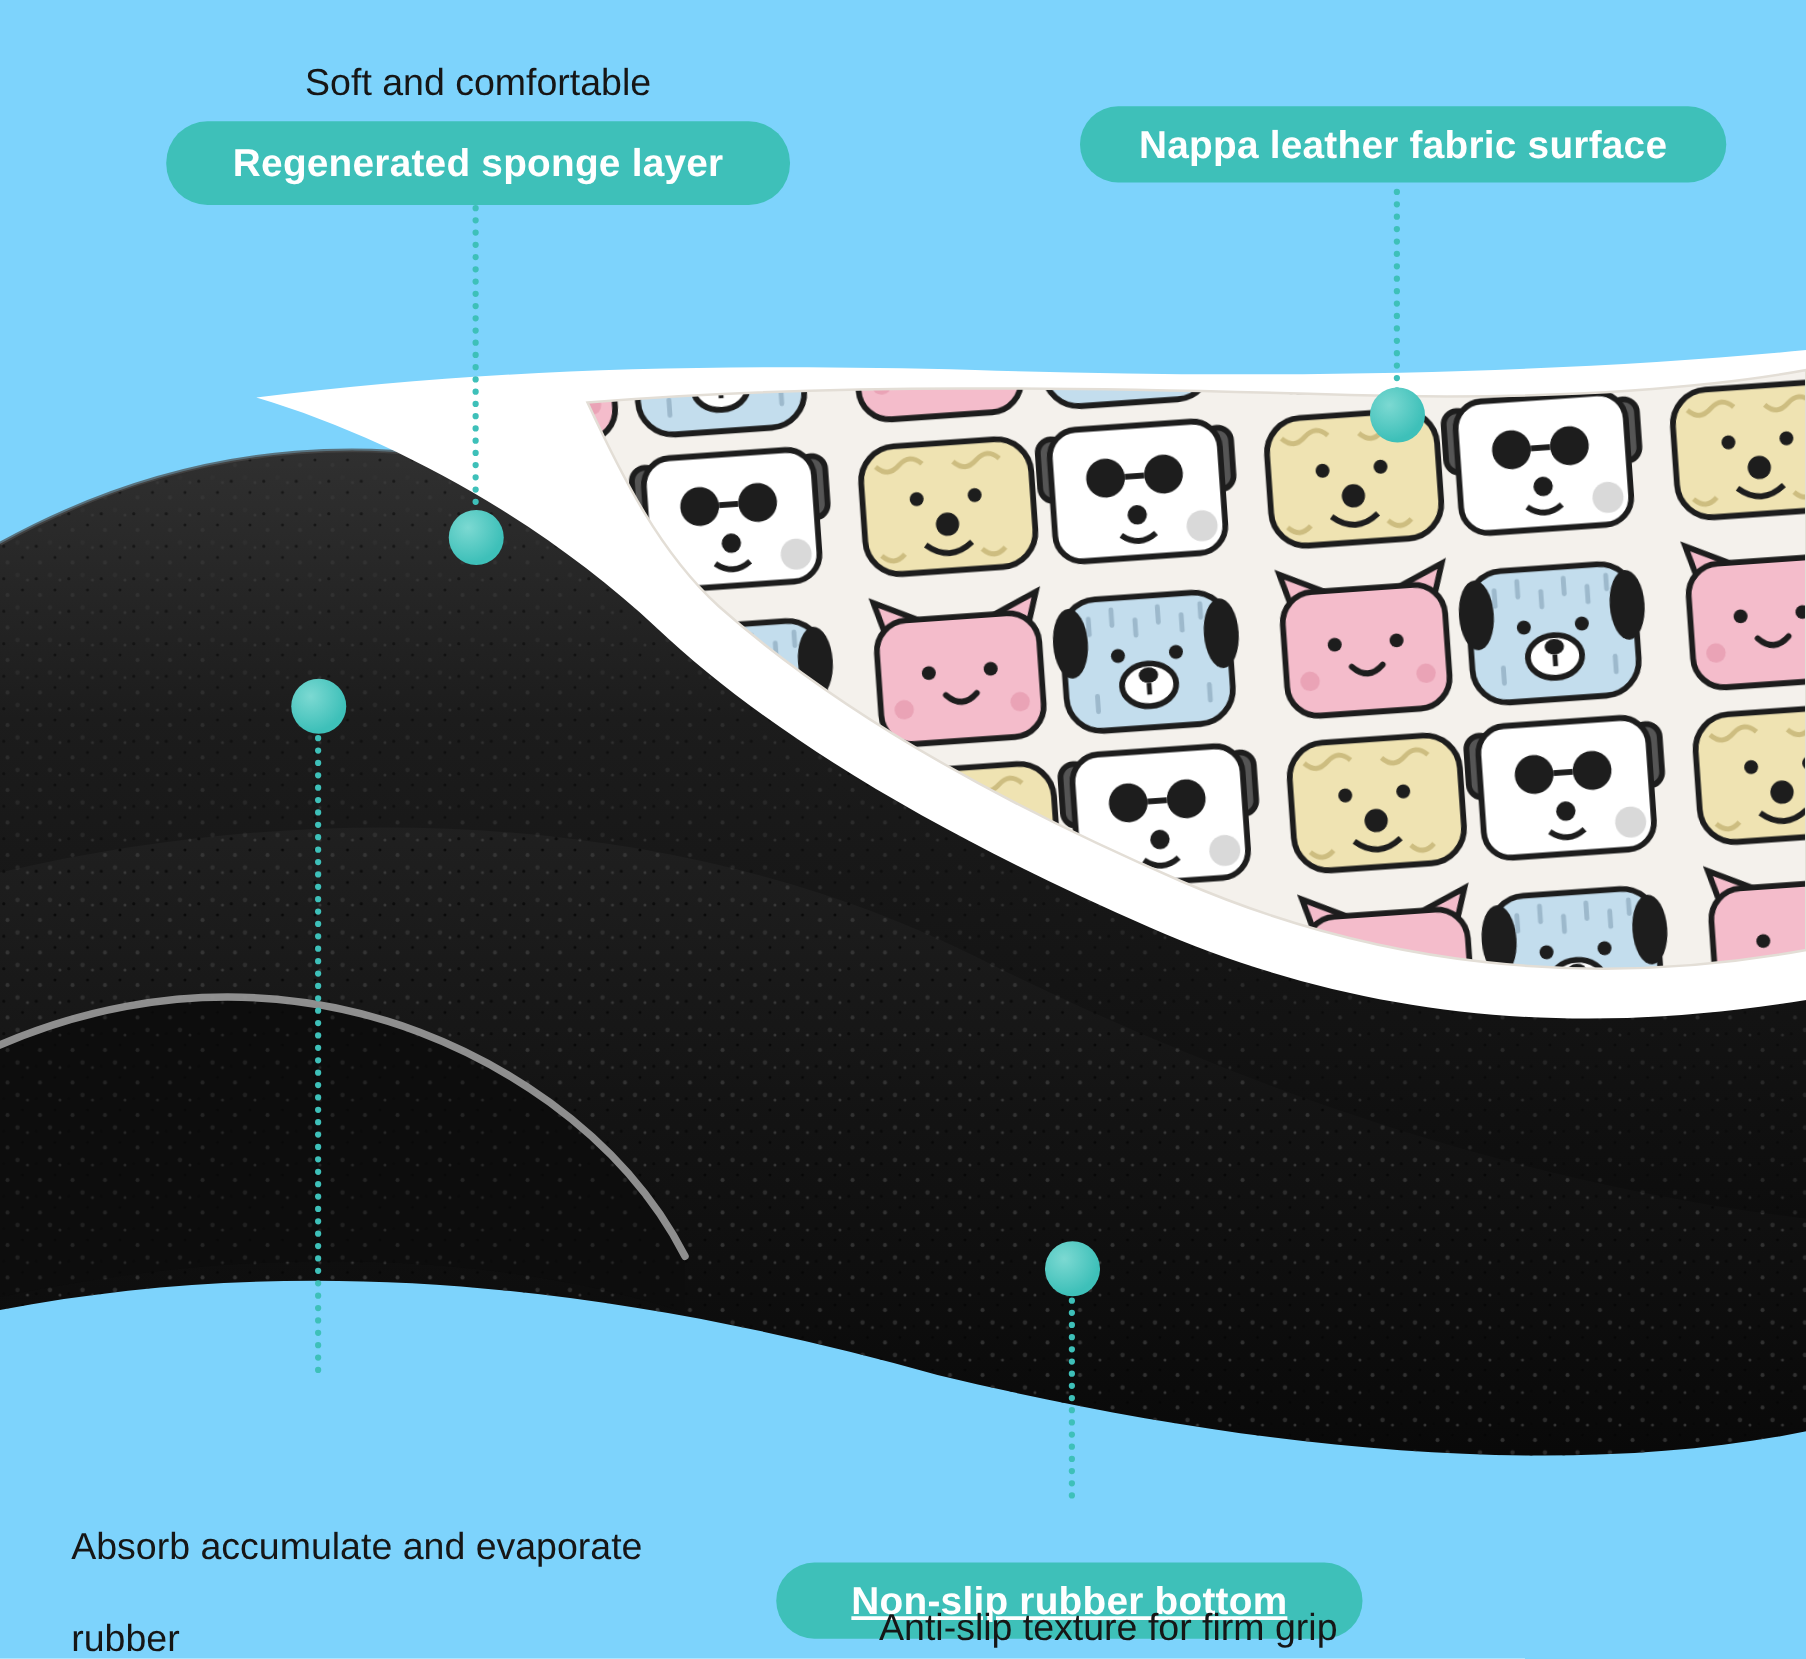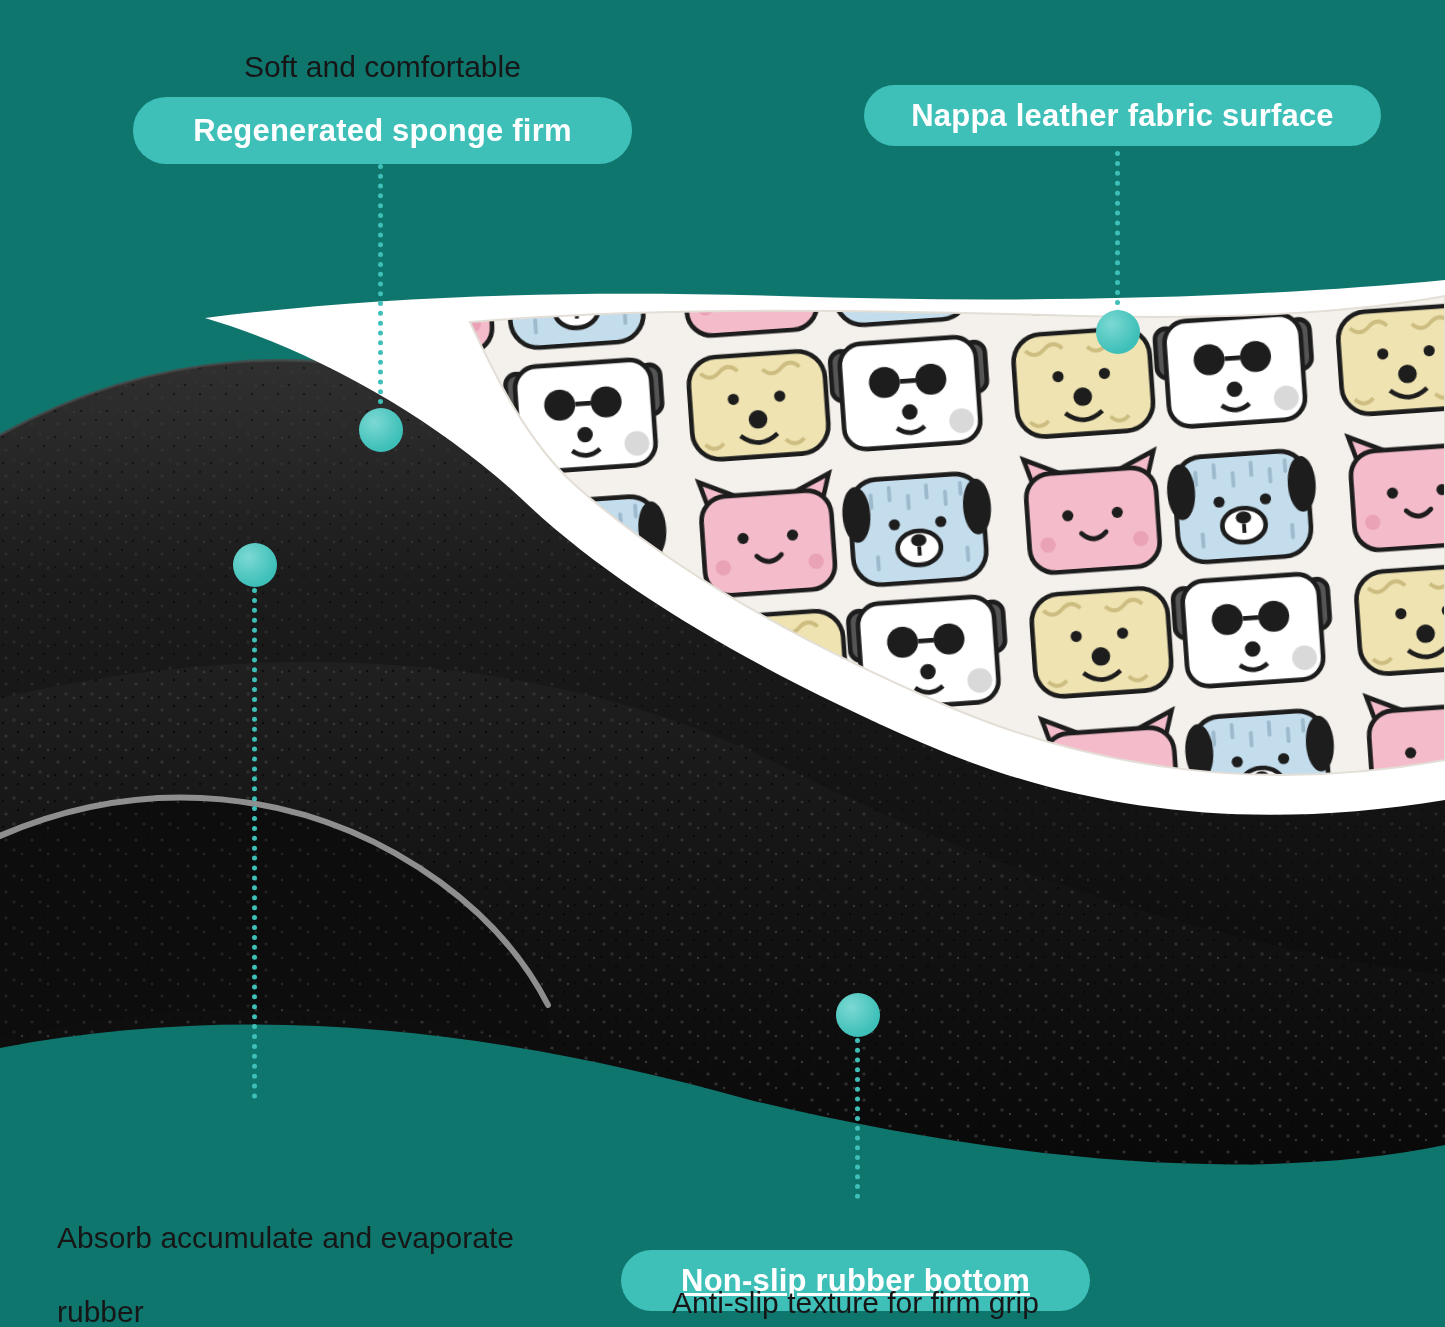--- a/index.html
+++ b/index.html
@@ -1,20 +1,20 @@
 <!DOCTYPE html>
 <html><head>
 <meta charset="utf-8">
 <style>
   html,body{margin:0;padding:0;background:#ffffff;}
   .stage{
     position:relative;
     width:1445px;
     height:1327px;
-    background:#0f766e;
+    background:#7dd3fc;
     overflow:hidden;
     font-family:"Liberation Sans", sans-serif;
     --accent:#3ec0b9;
   }
   .stage svg.product{
     position:absolute;
     inset:0;
     width:1445px;
     height:1327px;
     display:block;
@@ -158,33 +158,33 @@
       <use href="#foldPath" fill="url(#speck)" opacity="0.5"></use>
       <path d="M -20 845 C 140 768 310 788 440 882 C 492 920 526 962 548 1005" fill="none" stroke="#9c9c9c" stroke-width="6" stroke-linecap="round" opacity="0.9"></path>
     </g>
 
     <path d="M 205 318 C 380 296 560 290 780 296 C 1020 304 1260 298 1445 280 L 1445 800 C 1250 832 1080 812 920 742 C 760 672 620 592 525 502 C 440 422 320 352 205 318 Z" fill="#ffffff"></path>
 
     <path d="M 470 322 C 660 306 880 310 1080 316 C 1260 321 1380 308 1445 296 L 1445 760 C 1270 792 1100 772 945 705 C 790 638 665 565 575 485 C 528 442 498 382 470 322 Z" fill="url(#dogs)" stroke="#e3ded6" stroke-width="2"></path>
   </svg>
 
   <div class="note center" style="left:133px; top:48px; width:499px;">Soft and comfortable</div>
-  <div class="pill" style="left:133px; top:97px; width:499px; height:67px;">Regenerated sponge firm</div>
+  <div class="pill" style="left:133px; top:97px; width:499px; height:67px;">Regenerated sponge layer</div>
   <div class="dotline" style="left:378px; top:164px; height:250px;"></div>
   <div class="marker" style="left:359px; top:408px;"></div>
 
   <div class="pill" style="left:864px; top:85px; width:517px;">Nappa leather fabric surface</div>
   <div class="dotline" style="left:1115px; top:151px; height:164px;"></div>
   <div class="marker" style="left:1096px; top:310px;"></div>
 
   <div class="marker" style="left:233px; top:543px;"></div>
   <div class="dotline" style="left:252px; top:588px; height:511px;"></div>
   <div class="note" style="left:57px; top:1182px; width:470px;">
     <span>Absorb accumulate and evaporate</span><br>
     <span>rubber</span>
   </div>
 
   <div class="marker" style="left:836px; top:993px;"></div>
   <div class="dotline" style="left:855px; top:1038px; height:161px;"></div>
   <div class="pill" style="left:621px; top:1250px; width:469px;text-decoration:underline;">Non-slip rubber bottom</div>
-  <div class="note center" style="left:621px; top:1284px; width:469px;">Anti-slip texture for firm grip</div>
+  <div class="note center" style="left:601px; top:1284px; width:469px;text-align:right;">Anti-slip texture for firm grip</div>
 
 </div>
 
 </body></html>

